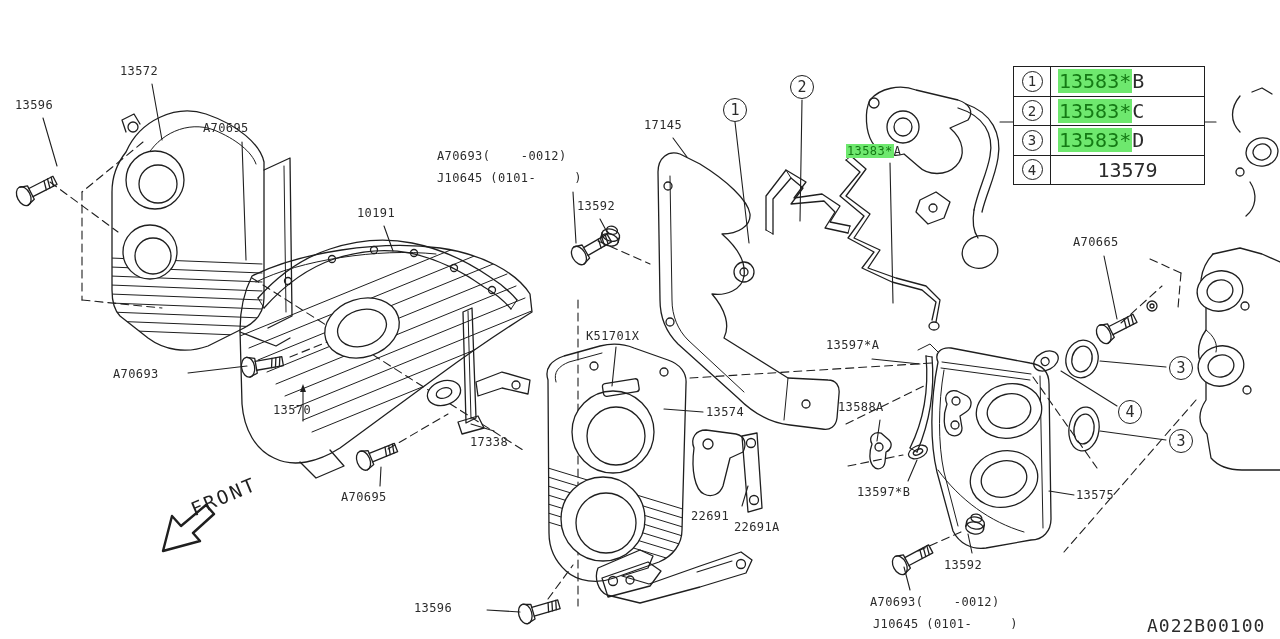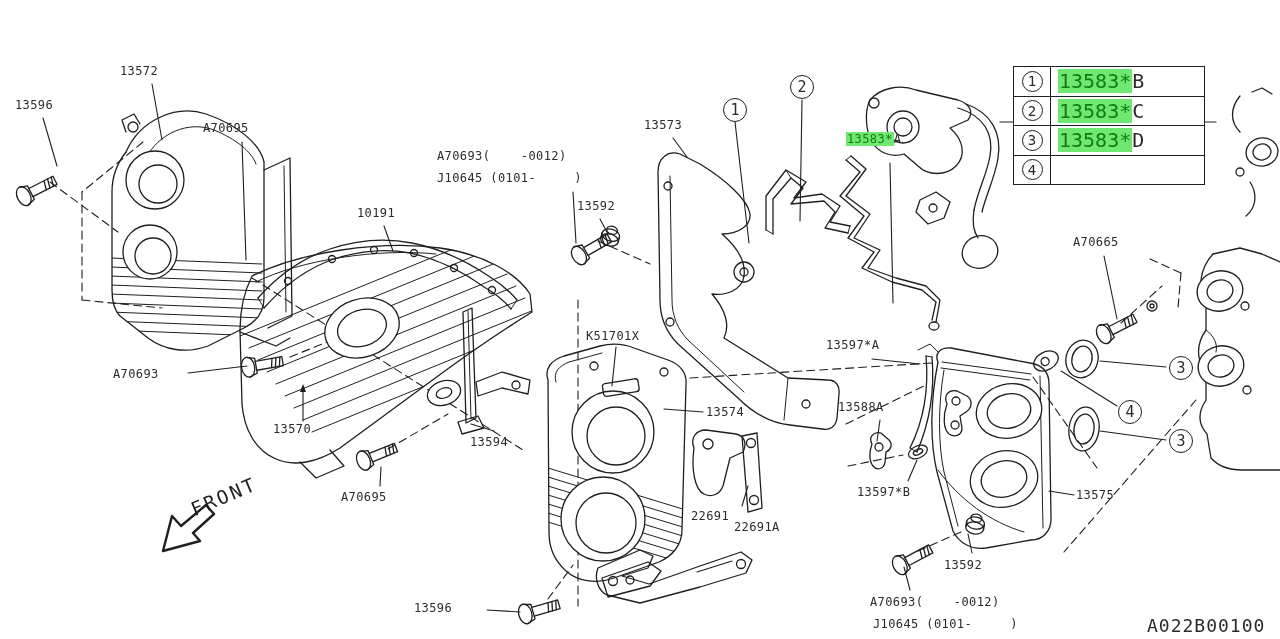--- a/index.html
+++ b/index.html
@@ -365,33 +365,33 @@
   </g>
 </svg>
 
 <div class="lbl" style="left:15px;top:94px">13596</div>
 <div class="lbl" style="left:120px;top:60px">13572</div>
 <div class="lbl" style="left:203px;top:117px">A70695</div>
 <div class="lbl" style="left:437px;top:145px">A70693(    -0012)</div>
 <div class="lbl" style="left:437px;top:167px">J10645 (0101-     )</div>
 <div class="lbl" style="left:357px;top:202px">10191</div>
 <div class="lbl" style="left:577px;top:195px">13592</div>
-<div class="lbl" style="left:644px;top:114px">13573</div>
-<div class="lbl" style="left:846px;top:128px"><span class="hl">13583*</span><span>A</span></div>
+<div class="lbl" style="left:644px;top:114px">17145</div>
+<div class="lbl" style="left:846px;top:140px"><span class="hl">13583*</span><span>A</span></div>
 <div class="lbl" style="left:1073px;top:231px">A70665</div>
 <div class="lbl" style="left:826px;top:334px">13597*A</div>
 <div class="lbl" style="left:838px;top:396px">13588A</div>
 <div class="lbl" style="left:857px;top:481px">13597*B</div>
 <div class="lbl" style="left:1076px;top:484px">13575</div>
 <div class="lbl" style="left:944px;top:554px">13592</div>
 <div class="lbl" style="left:870px;top:591px">A70693(    -0012)</div>
 <div class="lbl" style="left:873px;top:613px">J10645 (0101-     )</div>
 <div class="lbl" style="left:113px;top:363px">A70693</div>
-<div class="lbl" style="left:273px;top:418px">13570</div>
-<div class="lbl" style="left:470px;top:431px">13594</div>
+<div class="lbl" style="left:273px;top:399px">13570</div>
+<div class="lbl" style="left:470px;top:431px">17338</div>
 <div class="lbl" style="left:341px;top:486px">A70695</div>
 <div class="lbl" style="left:586px;top:325px">K51701X</div>
 <div class="lbl" style="left:706px;top:401px">13574</div>
 <div class="lbl" style="left:691px;top:505px">22691</div>
 <div class="lbl" style="left:734px;top:516px">22691A</div>
 <div class="lbl" style="left:414px;top:597px">13596</div>
 <div class="lbl front-lbl" style="left:196px;top:498px">FRONT</div>
 <div class="lbl code-lbl" style="left:1147px;top:615px">A022B00100</div>
 
 <div class="callout" style="left:723px;top:98px">1</div>
@@ -425,14 +425,17 @@
       </div>
     <div class="legend-val">
         <span class="hl">13583*</span>
         <span>D</span>
       </div>
   </div>
   <div class="legend-row">
     <div class="legend-num">
         <span class="legend-circle">4</span>
       </div>
+    <div class="legend-val center">
+        <span>13579</span>
+      </div>
   </div>
 </div>
 
 </body></html>

